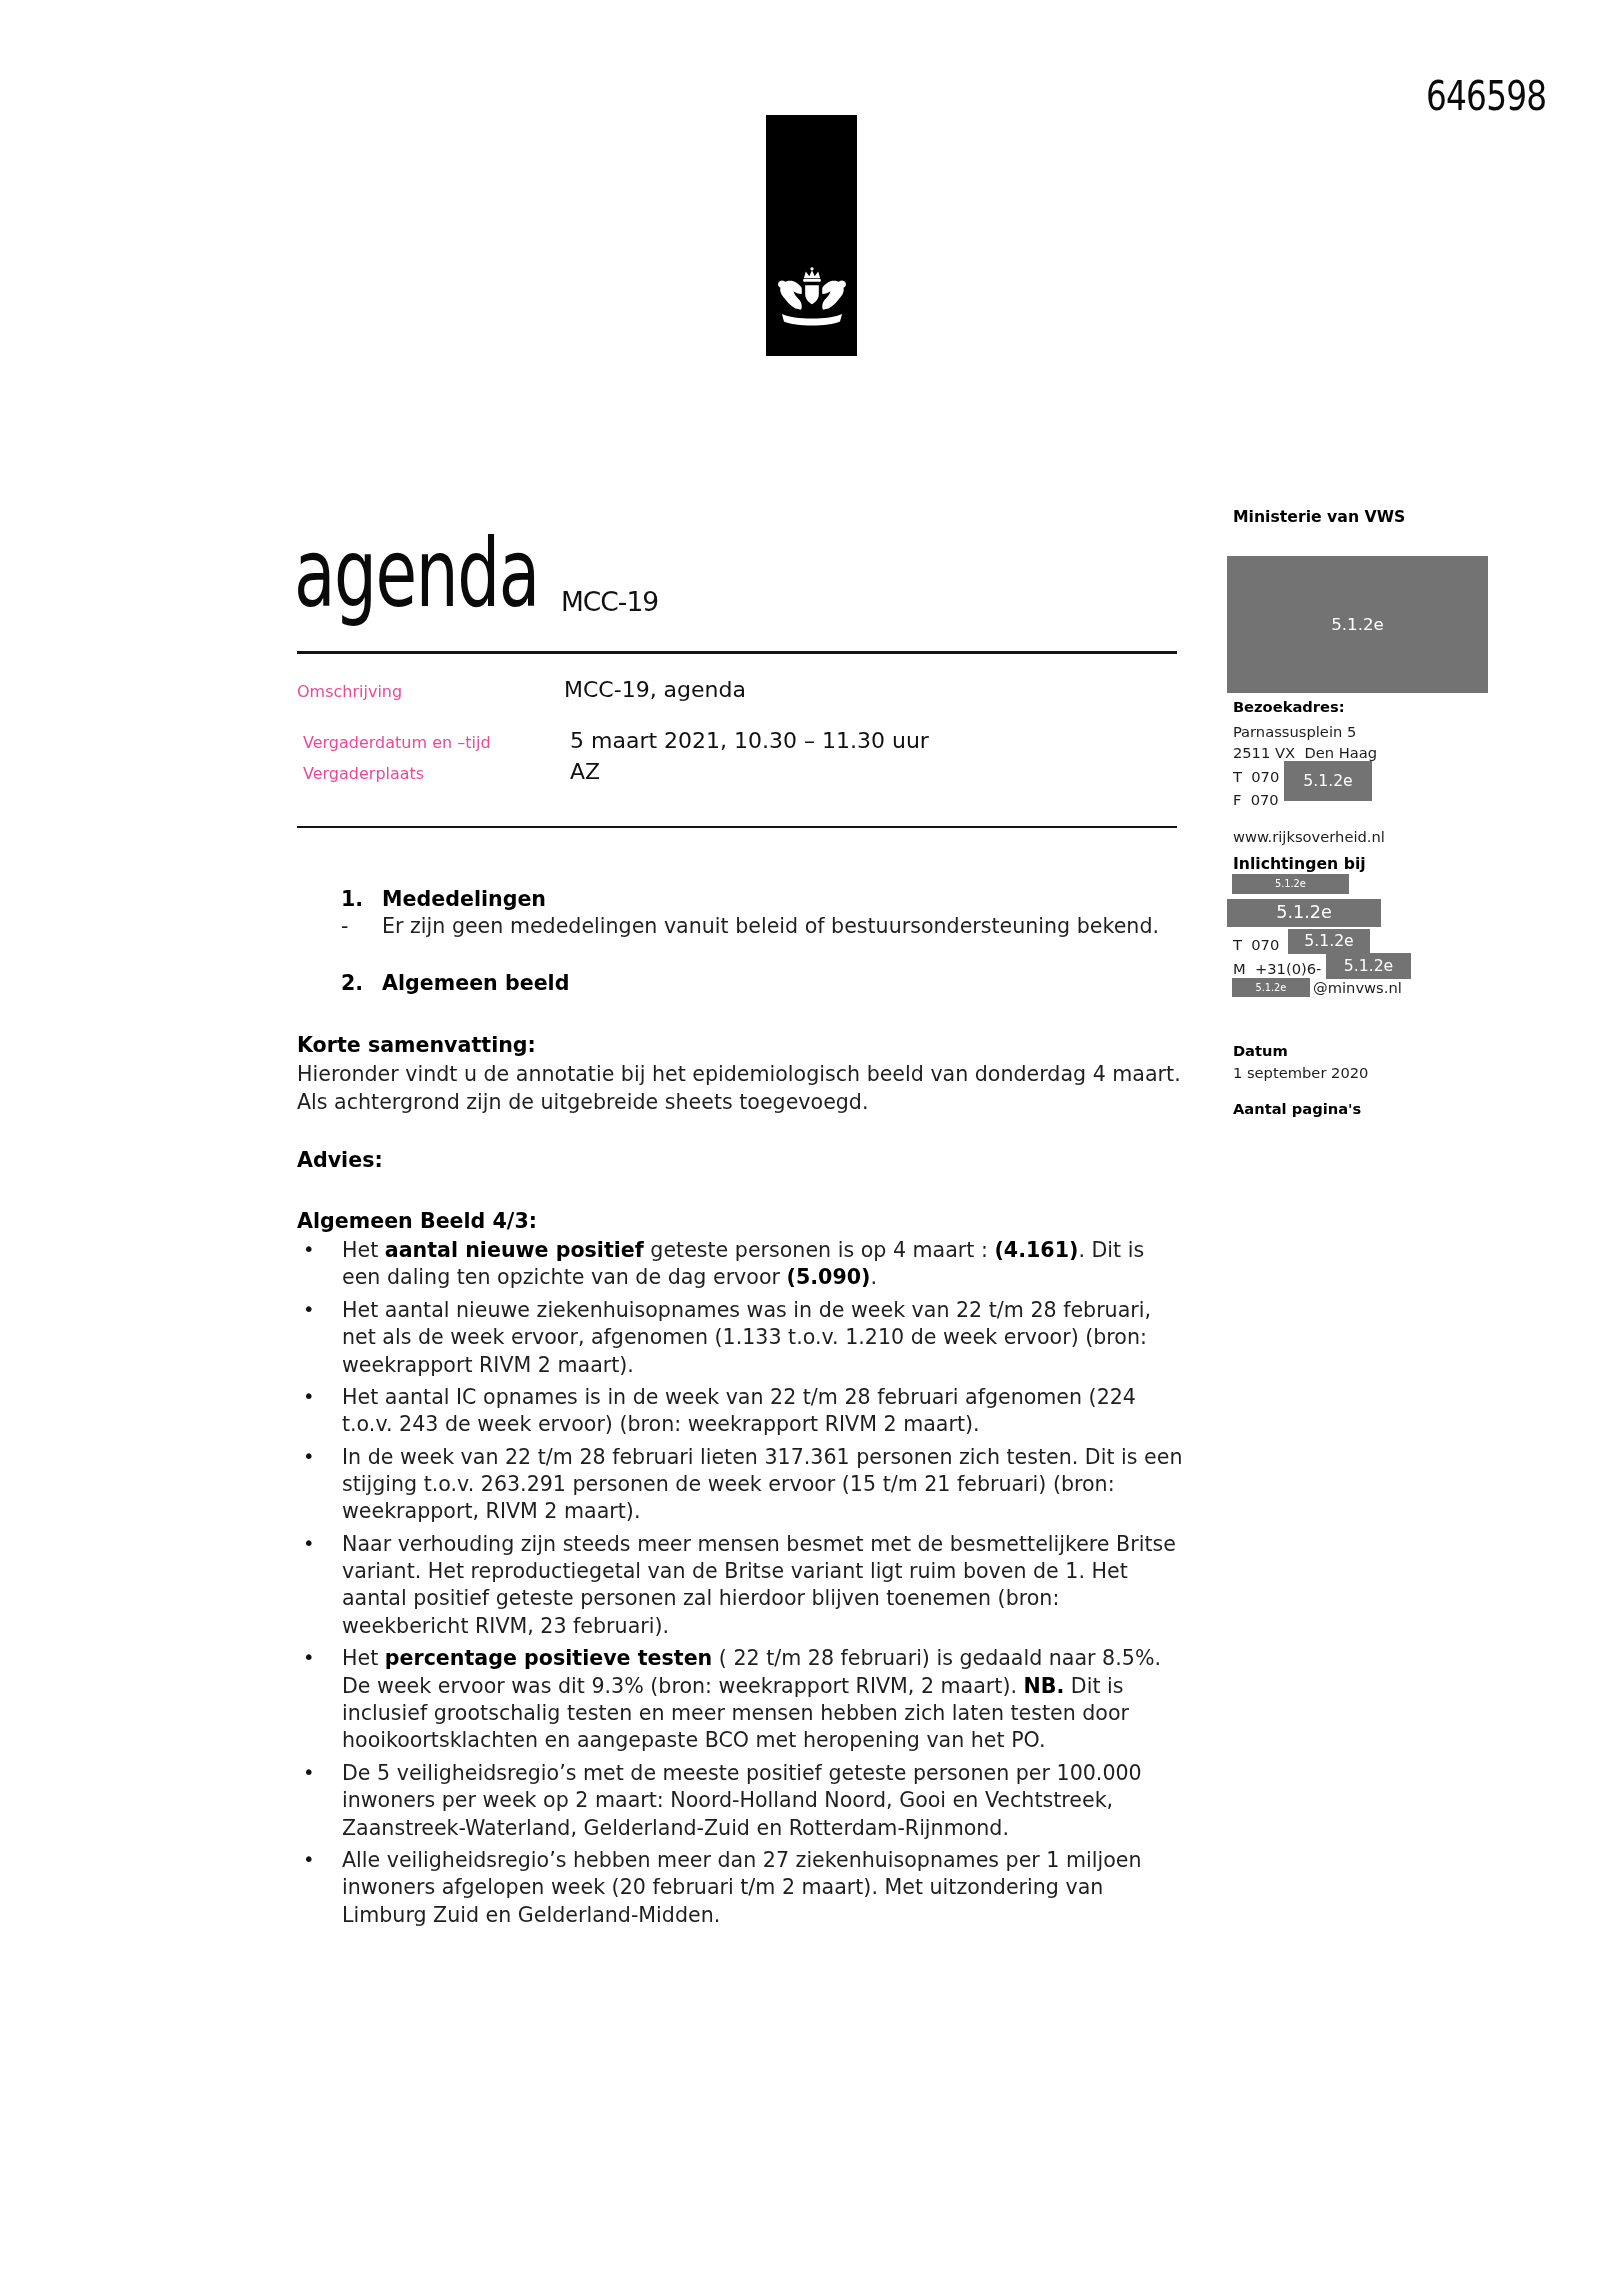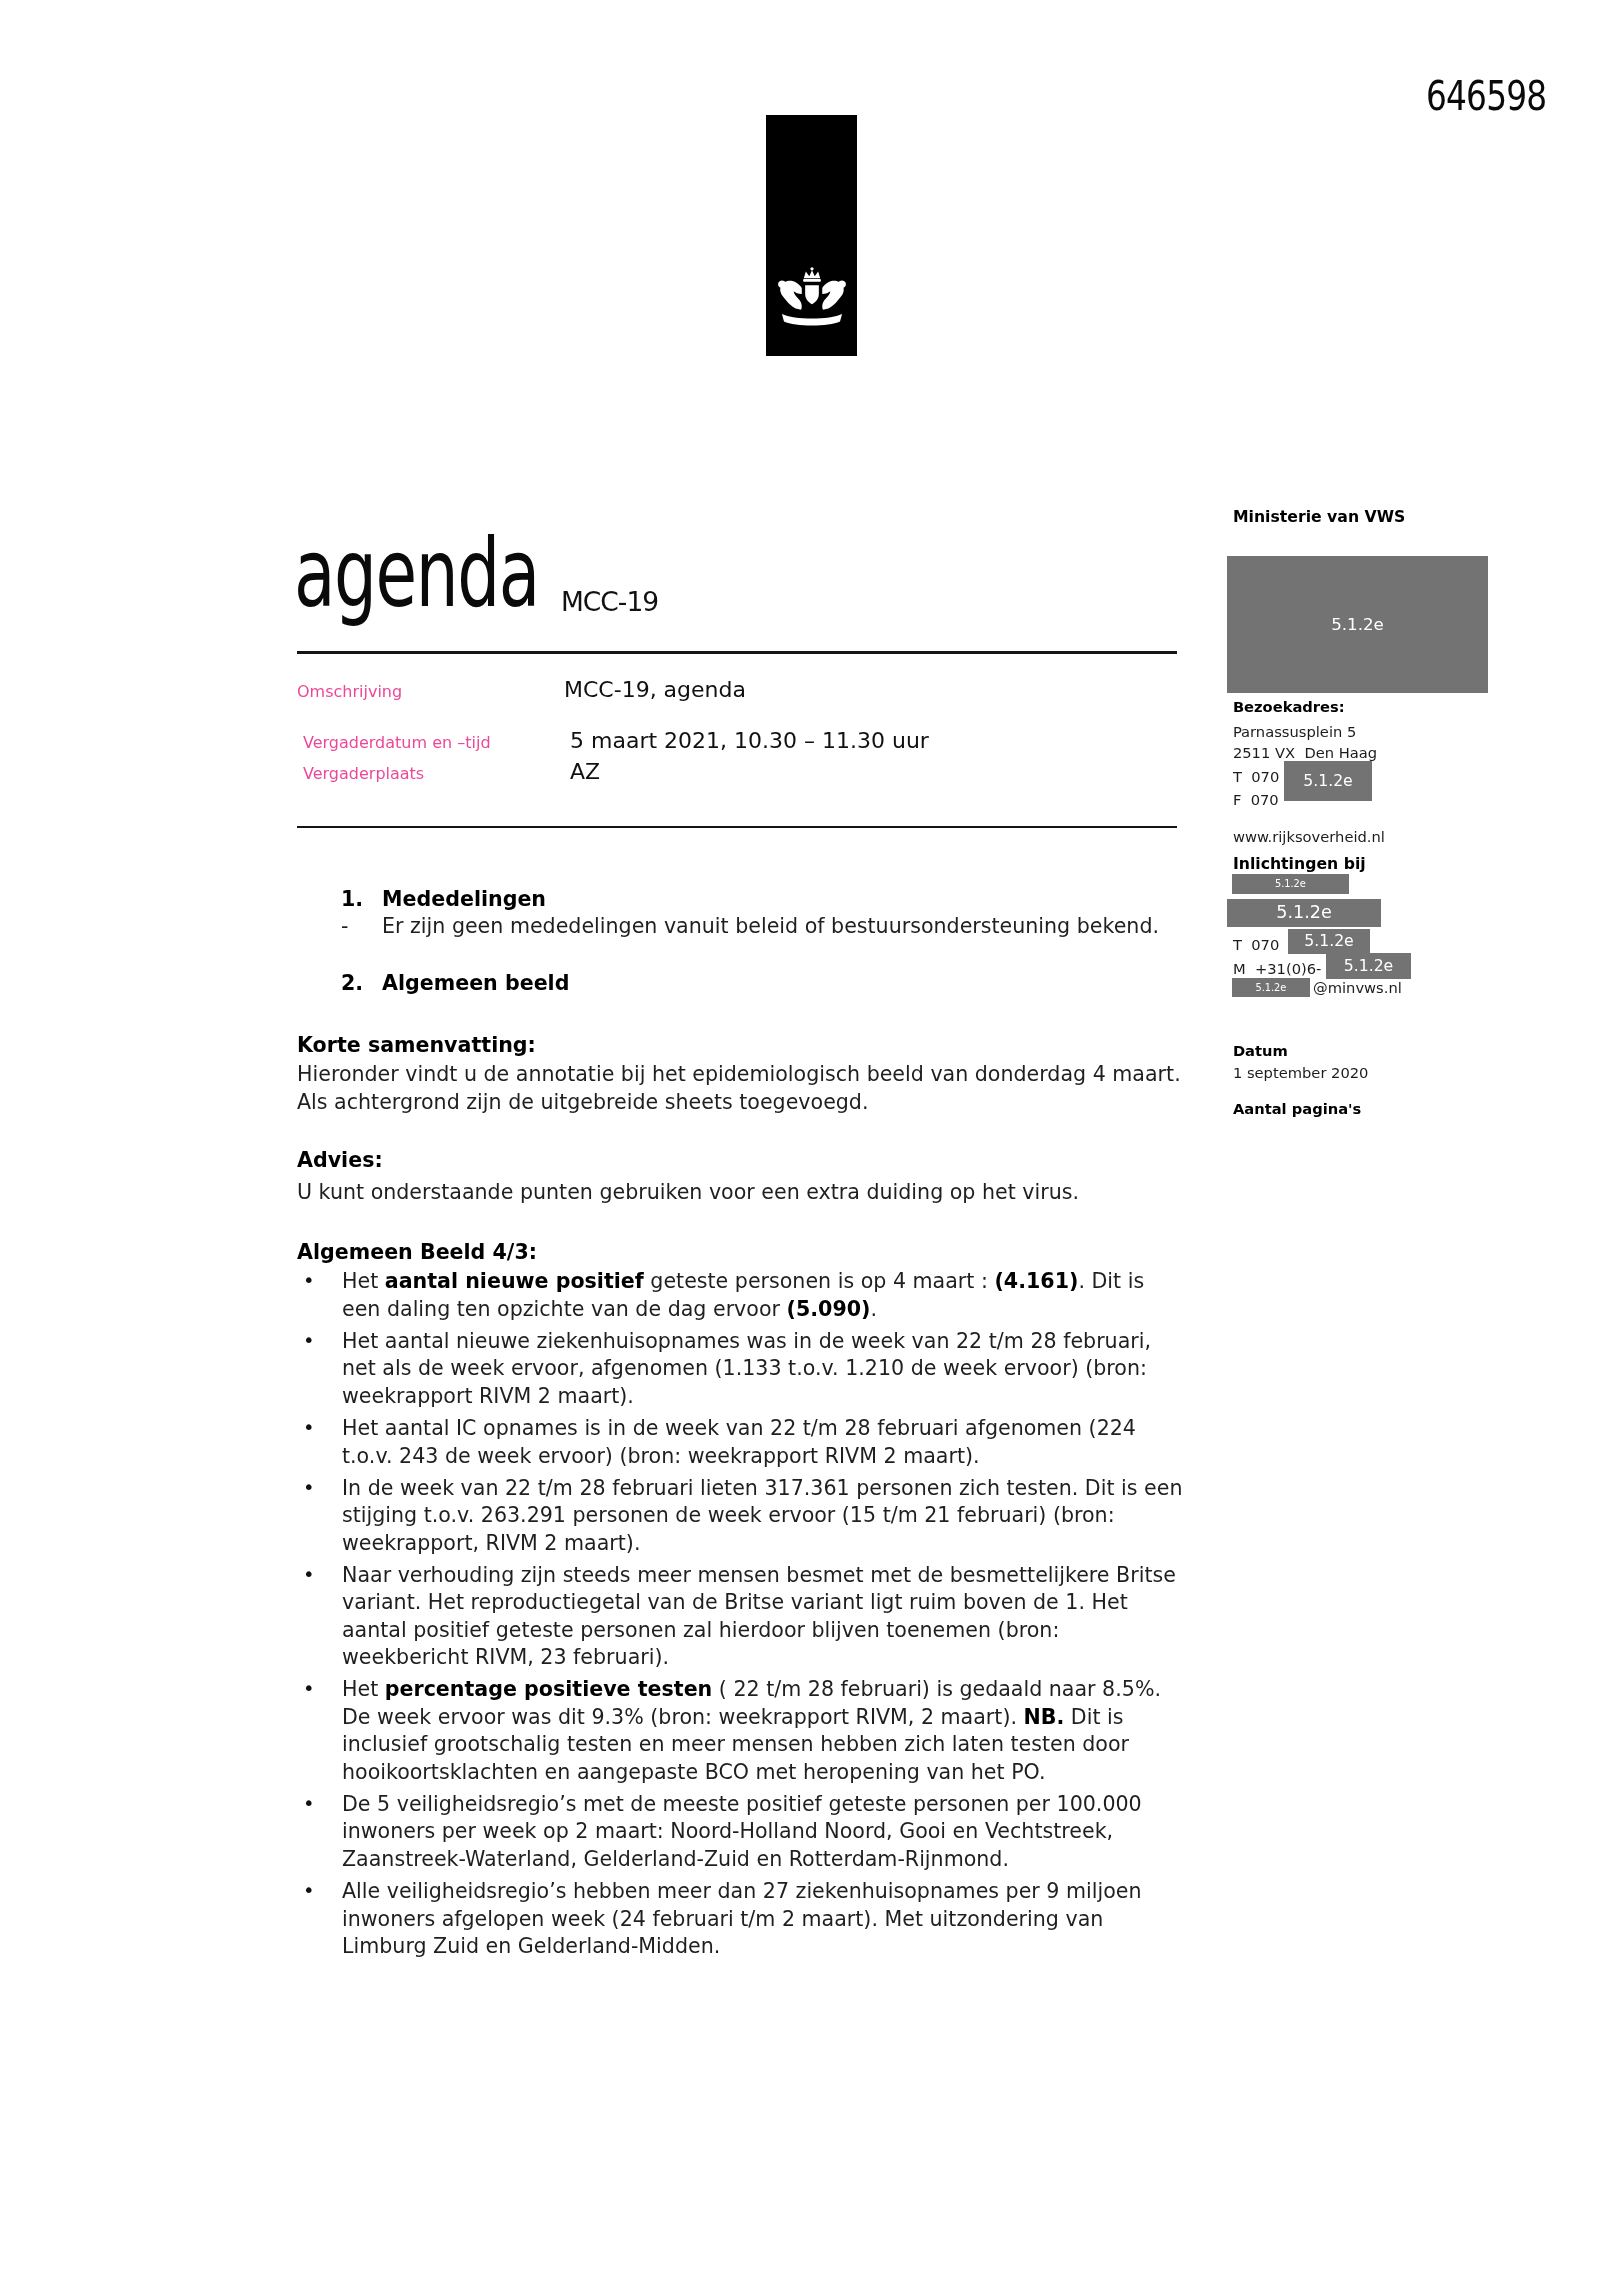--- a/index.html
+++ b/index.html
@@ -176,30 +176,29 @@
       <div class="num-row">
         <span class="num-cell">2.</span>
         <span>Algemeen beeld</span>
       </div>
     </div>
 
     <div class="h-bold h-korte">Korte samenvatting:</div>
     <div class="p-korte">Hieronder vindt u de annotatie bij het epidemiologisch beeld van donderdag 4 maart. Als achtergrond zijn de uitgebreide sheets toegevoegd.</div>
 
     <div class="h-bold h-advies">Advies:</div>
-    <div class="p-advies">U kunt onderstaande punten gebruiken voor een extra duiding op het virus.</div>
 
     <div class="h-bold h-algemeen">Algemeen Beeld 4/3:</div>
     <ul class="bullets">
         <li><span class="dot">•</span><span>Het </span><b>aantal nieuwe positief</b><span> geteste personen is op 4 maart : </span><b>(4.161)</b><span>.  Dit is een daling ten opzichte van de dag ervoor </span><b>(5.090)</b><span>.</span></li>
         <li><span class="dot">•</span><span>Het aantal nieuwe ziekenhuisopnames was in de week van 22 t/m 28 februari, net als de week ervoor, afgenomen (1.133 t.o.v. 1.210 de week ervoor) (bron: weekrapport RIVM 2 maart).</span></li>
         <li><span class="dot">•</span><span>Het aantal IC opnames is in de week van 22 t/m 28 februari afgenomen (224 t.o.v. 243  de week ervoor) (bron: weekrapport RIVM 2 maart).</span></li>
         <li><span class="dot">•</span><span>In de week van 22 t/m 28 februari lieten 317.361 personen zich testen. Dit is een stijging t.o.v. 263.291 personen de week ervoor (15 t/m 21 februari) (bron: weekrapport, RIVM 2 maart).</span></li>
         <li><span class="dot">•</span><span>Naar verhouding zijn steeds meer mensen besmet met de besmettelijkere Britse variant. Het reproductiegetal van de Britse variant ligt ruim boven de 1. Het aantal positief geteste personen zal hierdoor blijven toenemen (bron: weekbericht RIVM, 23 februari).</span></li>
         <li><span class="dot">•</span><span>Het </span><b>percentage positieve testen</b><span> ( 22 t/m 28 februari) is gedaald naar 8.5%. De week ervoor was dit 9.3% (bron: weekrapport RIVM, 2 maart). </span><b>NB.</b><span> Dit is inclusief grootschalig testen en meer mensen hebben zich laten testen door hooikoortsklachten en aangepaste BCO met heropening van het PO.</span></li>
         <li><span class="dot">•</span><span>De 5 veiligheidsregio’s met de meeste positief geteste personen per 100.000 inwoners per week op 2 maart: Noord-Holland Noord, Gooi en Vechtstreek, Zaanstreek-Waterland, Gelderland-Zuid en Rotterdam-Rijnmond.</span></li>
-        <li><span class="dot">•</span><span>Alle veiligheidsregio’s hebben meer dan 27 ziekenhuisopnames per 9 miljoen inwoners afgelopen week (24 februari t/m 2 maart).  Met uitzondering van Limburg Zuid en Gelderland-Midden.</span></li>
+        <li><span class="dot">•</span><span>Alle veiligheidsregio’s hebben meer dan 27 ziekenhuisopnames per 1 miljoen inwoners afgelopen week (20 februari t/m 2 maart).  Met uitzondering van Limburg Zuid en Gelderland-Midden.</span></li>
       </ul>
 
   </div>
 
 </div>
 
 
 </body></html>

